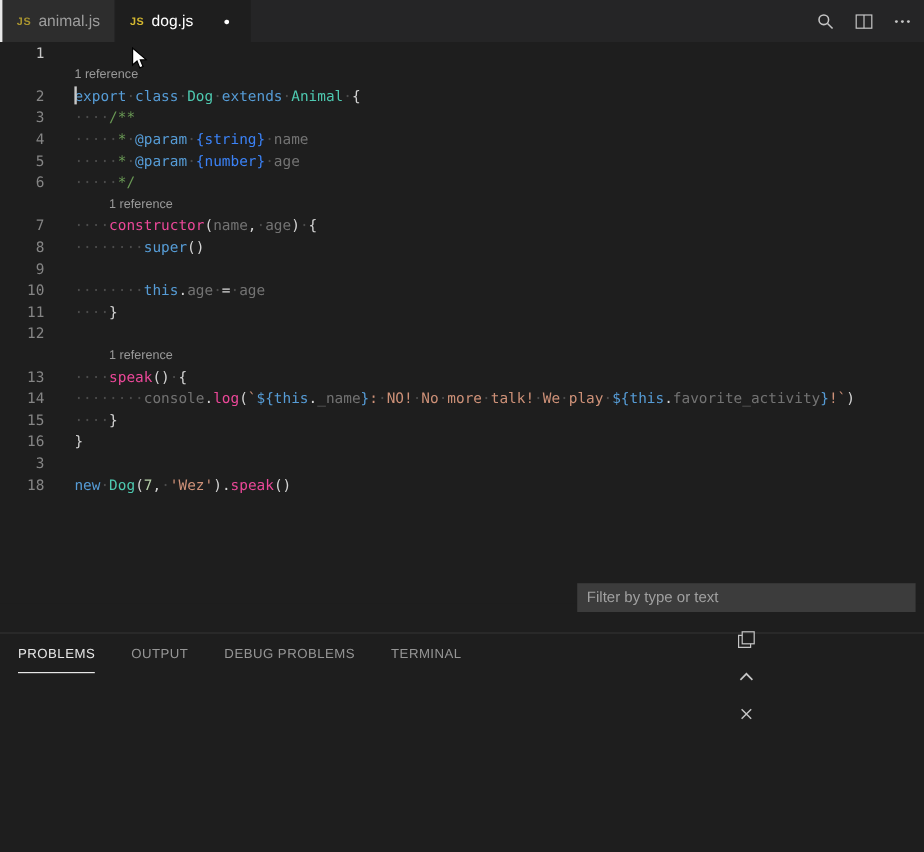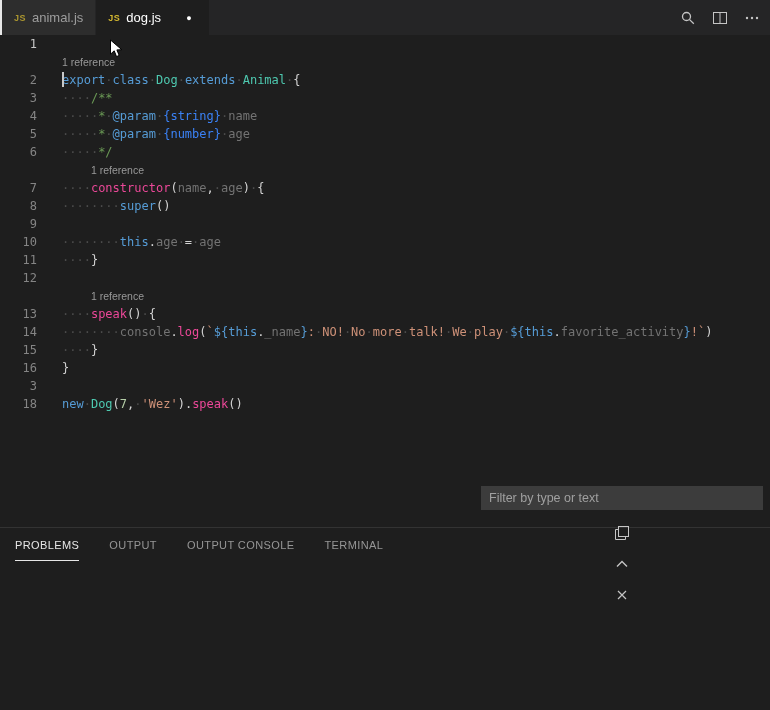--- a/index.html
+++ b/index.html
@@ -134,21 +134,21 @@
   <div class="mouse-pointer">
     <svg width="14" height="20" viewBox="0 0 14 20">
       <path d="M1.5 1 L1.5 15.2 L5.2 11.8 L7.5 17.6 L10.2 16.4 L7.9 10.9 L12.8 10.7 Z" fill="#ffffff" stroke="#000000" stroke-width="1"></path>
     </svg>
   </div>
 
   <div class="panel">
     <div class="panel-header">
       <span class="panel-tab active">PROBLEMS</span>
       <span class="panel-tab">OUTPUT</span>
-      <span class="panel-tab">OUTPUT CONSOLE</span>
+      <span class="panel-tab">DEBUG PROBLEMS</span>
       <span class="panel-tab">TERMINAL</span>
 
       <div class="panel-actions">
         <input class="filter-input" type="text" placeholder="Filter by type or text" style="">
         <span class="icon-btn">
           <svg viewBox="0 0 16 16">
               <rect x="4.5" y="1.5" width="10" height="10" fill="none" stroke="currentColor"></rect>
               <path d="M11.5 11.5 v3 h-10 v-10 h3" fill="none" stroke="currentColor"></path>
             </svg>
         </span>

